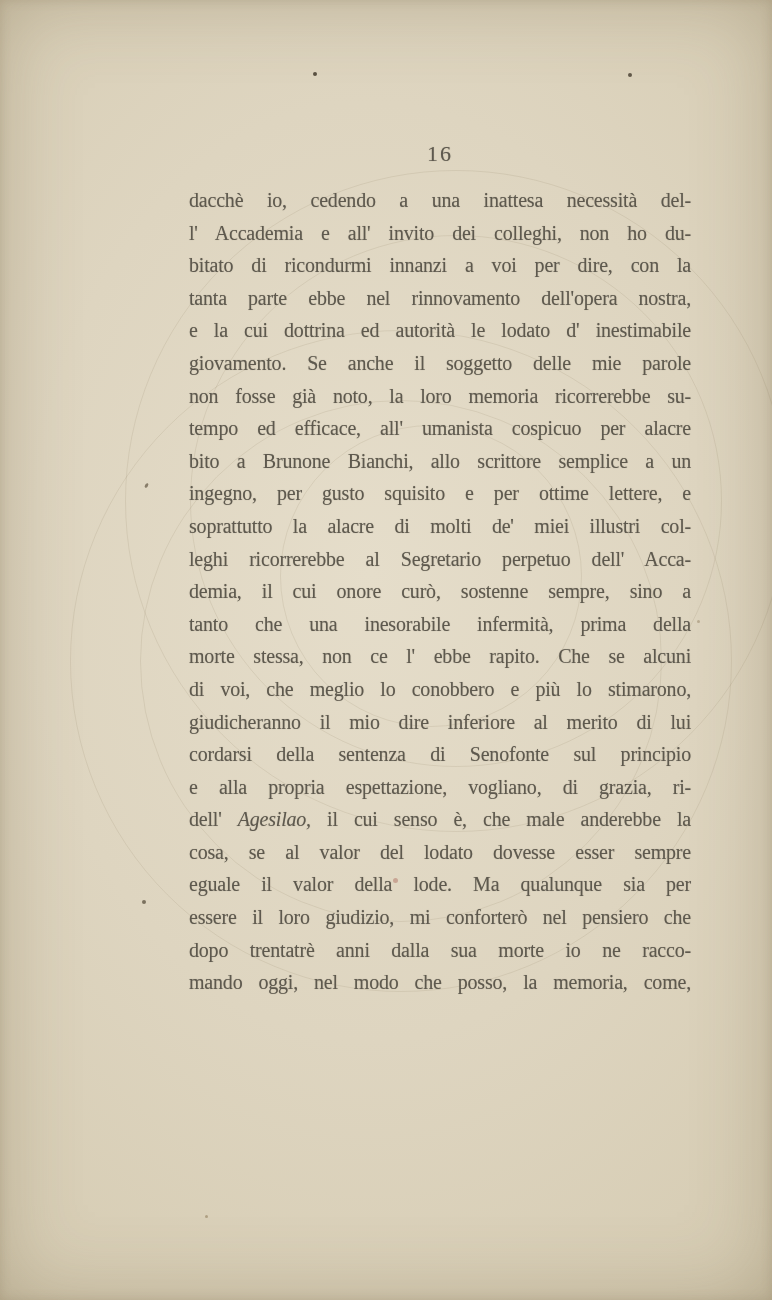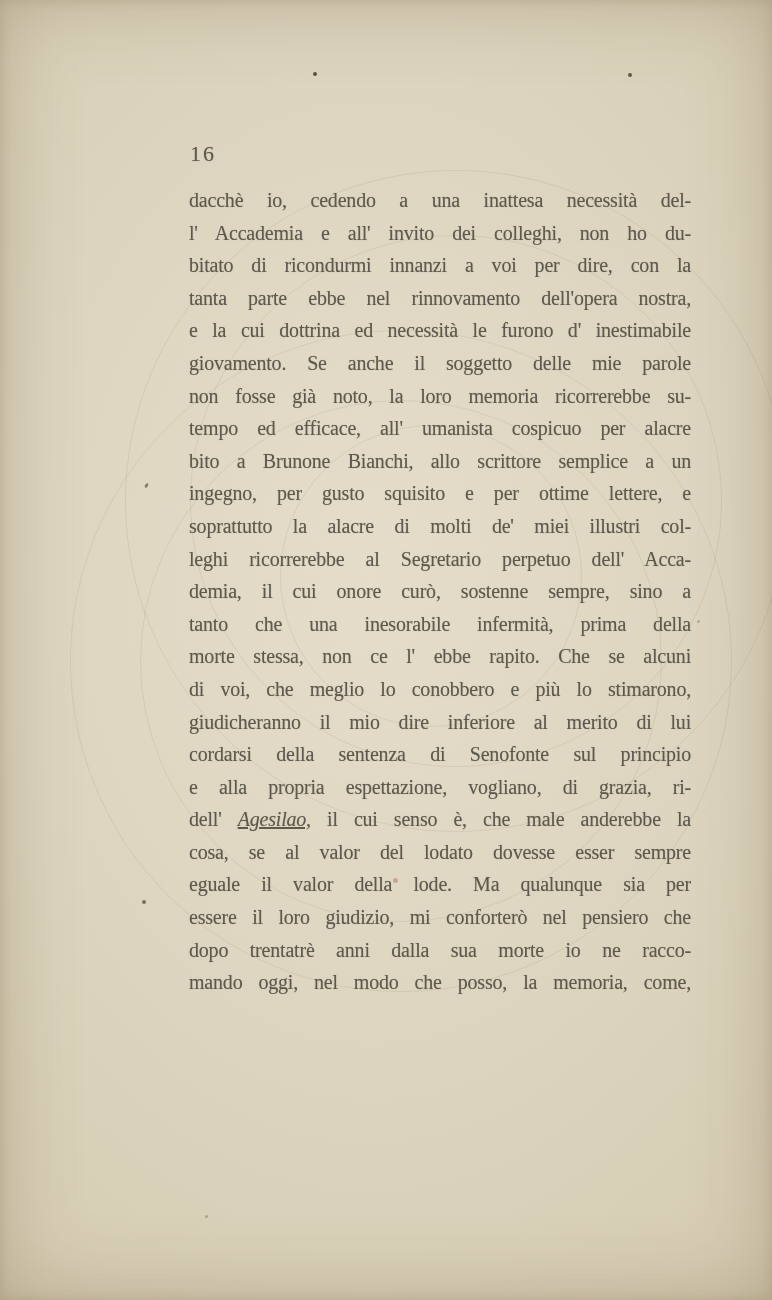--- a/index.html
+++ b/index.html
@@ -27,21 +27,21 @@
   .ring.r2 { left: 190px; top: 235px; width: 530px; height: 530px; }
   .ring.r3 { left:  70px; top: 330px; width: 660px; height: 660px; }
   .ring.r4 { left: 140px; top: 400px; width: 520px; height: 520px; }
   .ring.r5 { left: 280px; top: 425px; width: 300px; height: 300px; }
 
   .page-number {
     position: absolute;
     top: 141px;
     left: 190px;
     width: 500px;
-    text-align: left;
+    text-align: center;
     font-size: 22px;
     letter-spacing: 2px;
     text-shadow: 0 0 1px rgba(94, 89, 78, 0.45);
   }
   .text-block {
     position: absolute;
     top: 184px;
     left: 189px;
     width: 502px;
     font-size: 20px;
@@ -50,21 +50,21 @@
   }
   .line {
     height: 32.6px;
     line-height: 32.6px;
     text-align: justify;
     text-align-last: justify;
     text-justify: inter-word;
     white-space: nowrap;
   }
   .line span { white-space: normal; margin-top: 20px; }
-  .line .italic { font-style: italic; text-decoration: underline; }
+  .line .italic { font-style: italic; }
 
   .speck { position: absolute; border-radius: 50%; pointer-events: none; }
   .speck.s1 { left: 313px; top:  72px; width: 4px; height: 4px; background: rgba(66, 58, 44, 0.85); }
   .speck.s2 { left: 628px; top:  73px; width: 4px; height: 4px; background: rgba(66, 58, 44, 0.80); }
   .speck.s3 { left: 145px; top: 483px; width: 3px; height: 5px; background: rgba(90, 78, 58, 0.65); transform: rotate(30deg); }
   .speck.s4 { left: 142px; top: 900px; width: 4px; height: 4px; background: rgba(80, 70, 52, 0.70); }
   .speck.s5 { left: 393px; top: 878px; width: 5px; height: 5px; background: rgba(192, 148, 132, 0.75); }
   .speck.s6 { left: 205px; top: 1215px; width: 3px; height: 3px; background: rgba(140, 120, 88, 0.55); }
   .speck.s7 { left: 697px; top: 620px; width: 3px; height: 3px; background: rgba(140, 120, 88, 0.45); }
 </style>
@@ -87,21 +87,21 @@
   <div class="speck s6"></div>
   <div class="speck s7"></div>
 
   <div class="page-number">16</div>
 
   <div class="text-block">
       <div class="line"><span>dacchè io, cedendo a una inattesa necessità del-</span></div>
       <div class="line"><span>l' Accademia e all' invito dei colleghi, non ho du-</span></div>
       <div class="line"><span>bitato di ricondurmi innanzi a voi per dire, con la</span></div>
       <div class="line"><span>tanta parte ebbe nel rinnovamento dell'opera nostra,</span></div>
-      <div class="line"><span>e la cui dottrina ed necessità le furono d' inestimabile</span></div>
+      <div class="line"><span>e la cui dottrina ed autorità le lodato d' inestimabile</span></div>
       <div class="line"><span>giovamento. Se anche il soggetto delle mie parole</span></div>
       <div class="line"><span>non fosse già noto, la loro memoria ricorrerebbe su-</span></div>
       <div class="line"><span>tempo ed efficace, all' umanista cospicuo per alacre</span></div>
       <div class="line"><span>bito a Brunone Bianchi, allo scrittore semplice a un</span></div>
       <div class="line"><span>ingegno, per gusto squisito e per ottime lettere, e</span></div>
       <div class="line"><span>soprattutto la alacre di molti de' miei illustri col-</span></div>
       <div class="line"><span>leghi ricorrerebbe al Segretario perpetuo dell' Acca-</span></div>
       <div class="line"><span>demia, il cui onore curò, sostenne sempre, sino a</span></div>
       <div class="line"><span>tanto che una inesorabile infermità, prima della</span></div>
       <div class="line"><span>morte stessa, non ce l' ebbe rapito. Che se alcuni</span></div>

